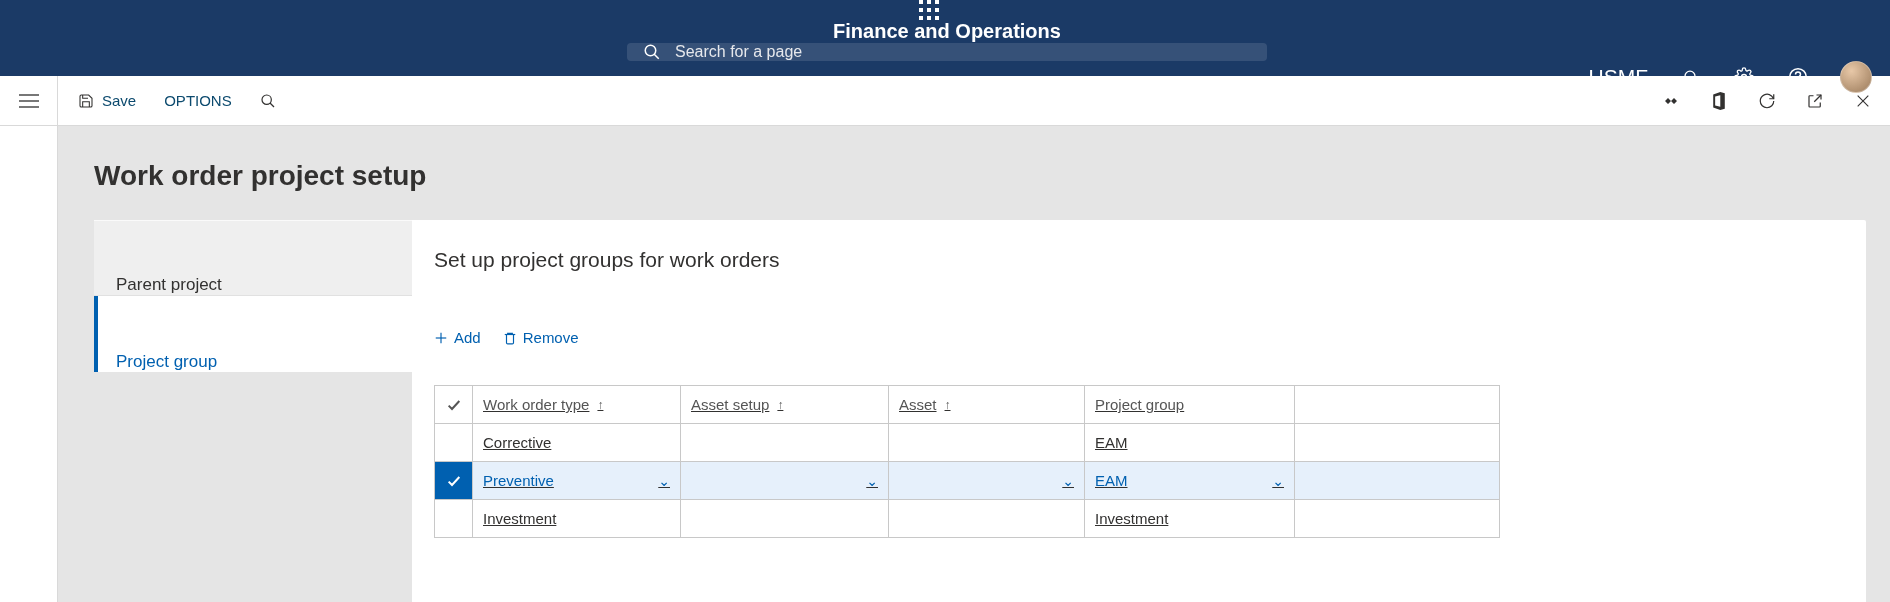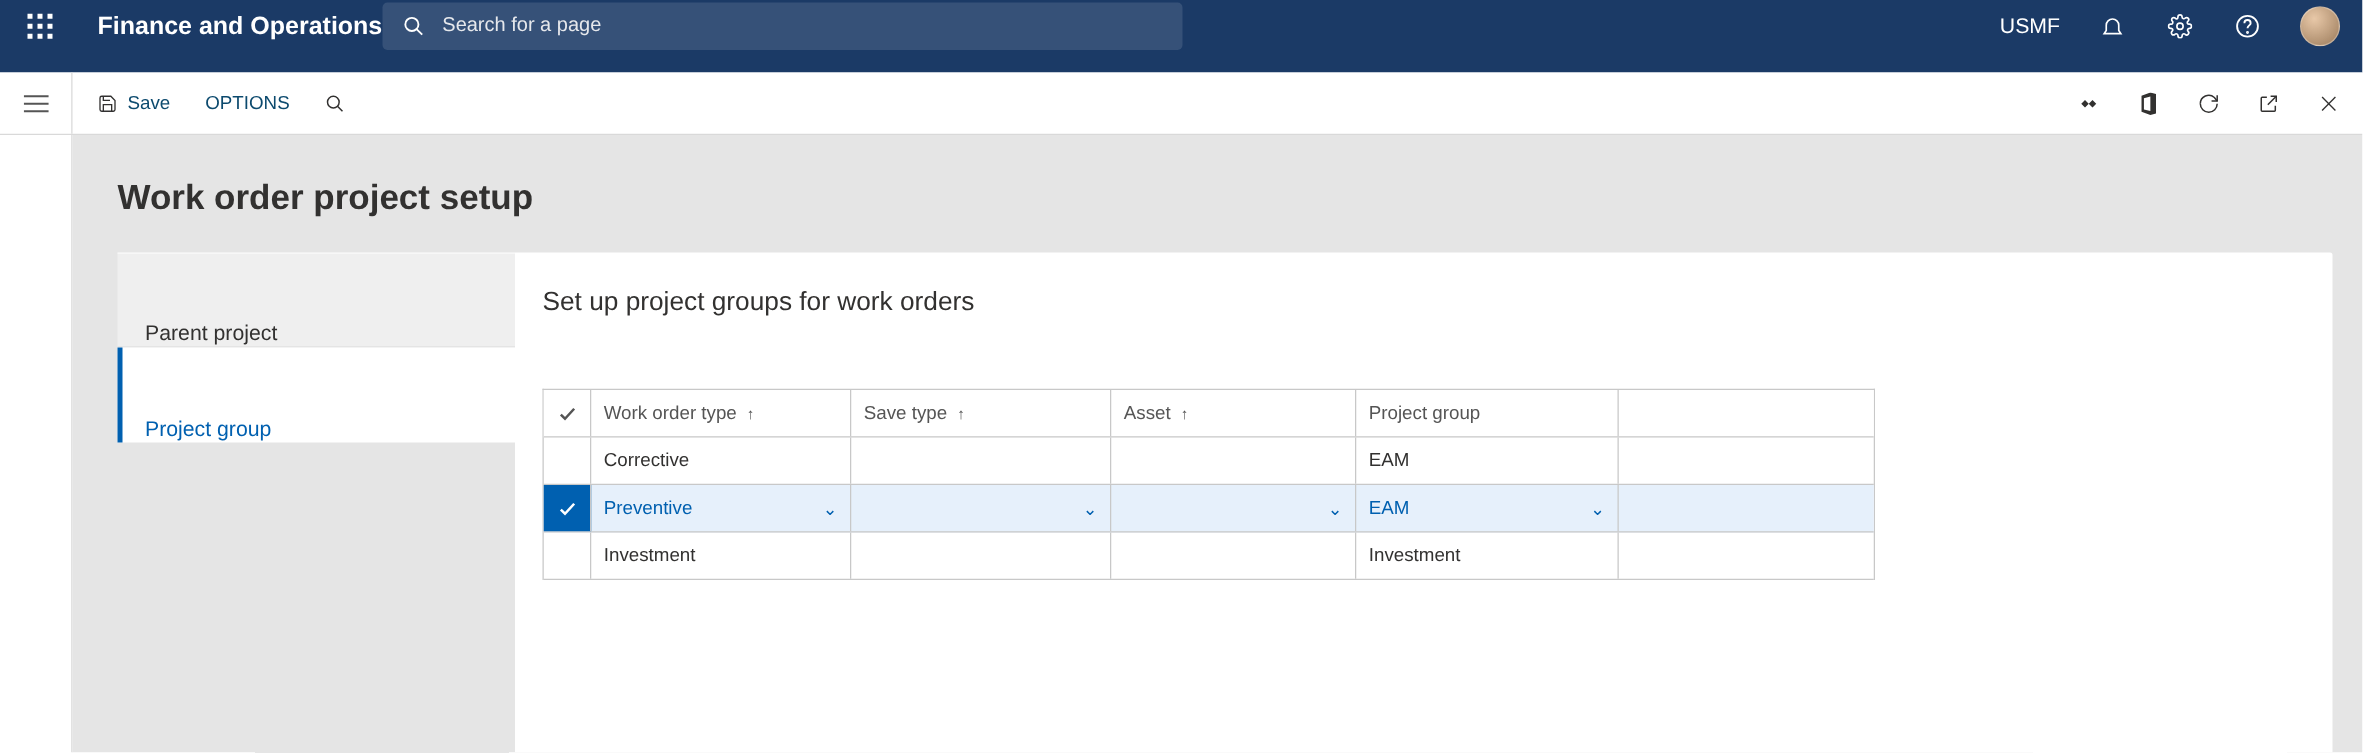--- a/index.html
+++ b/index.html
@@ -7,25 +7,26 @@
     font-family: "Segoe UI", Arial, sans-serif;
     font-size: 14px;
     color: #323130;
     background: #fff;
     width: 1890px;
     overflow: hidden;
   }
   
   .topnav {
     background: #1b3a66;
-    height: 58px;
+    height: 76px;
     display: flex;
     align-items: center;
     color: #fff;
     padding: 0 18px 16px 22px;
+    flex-direction: column;
   }
   .waffle-icon {
     width: 20px; height: 20px;
     display: grid;
     grid-template-columns: repeat(3, 4px);
     grid-template-rows: repeat(3, 4px);
     gap: 4px;
     margin-right: 36px;
     cursor: pointer;
   }
@@ -181,20 +182,21 @@
     margin-bottom: 22px;
   }
   .grid-actions .ga {
     display: flex; align-items: center; gap: 6px; cursor: pointer;
   }
   
   .grid {
     border: 1px solid #c8c8c8;
     border-bottom: none;
     width: 1066px;
+    text-decoration: underline;
   }
   .grid-row {
     display: flex;
     border-bottom: 1px solid #c8c8c8;
     height: 38px;
   }
   .gh { background: #fff; color:#555; font-size:14px; }
   .gcell {
     border-right: 1px solid #c8c8c8;
     display: flex; align-items: center;
@@ -236,21 +238,21 @@
   </div>
   <div class="app-title">Finance and Operations</div>
   <div class="search-wrap">
     <svg width="18" height="18" viewBox="0 0 24 24" fill="none" stroke="#fff" stroke-width="2">
       <circle cx="10" cy="10" r="7"></circle>
         <line x1="21" y1="21" x2="15" y2="15"></line>
     </svg>
     <input class="search-input" type="text" placeholder="Search for a page" style="">
   </div>
   <div class="nav-right">
-    <span style="font-size:17px;">USMF</span>
+    <span style="font-size:21px;">USMF</span>
     <span class="nav-icon">
       <svg width="20" height="20" viewBox="0 0 24 24" fill="none" stroke="#fff" stroke-width="1.6">
         <path d="M18 16v-5a6 6 0 10-12 0v5l-2 3h16l-2-3z"></path>
       </svg>
     </span>
     <span class="nav-icon">
       <svg width="20" height="20" viewBox="0 0 24 24" fill="none" stroke="#fff" stroke-width="1.6">
         <circle cx="12" cy="12" r="3"></circle>
         <path d="M19.4 15a1.7 1.7 0 00.34 1.87l.06.06a2 2 0 11-2.83 2.83l-.06-.06a1.7 1.7 0 00-1.87-.34 1.7 1.7 0 00-1 1.56V21a2 2 0 11-4 0v-.09a1.7 1.7 0 00-1-1.56 1.7 1.7 0 00-1.87.34l-.06.06a2 2 0 11-2.83-2.83l.06-.06A1.7 1.7 0 005 15a1.7 1.7 0 00-1.56-1H3a2 2 0 110-4h.09A1.7 1.7 0 005 9a1.7 1.7 0 00-.34-1.87l-.06-.06A2 2 0 117.43 4.24l.06.06A1.7 1.7 0 009 5a1.7 1.7 0 001-1.56V3a2 2 0 114 0v.09c0 .67.39 1.27 1 1.56a1.7 1.7 0 001.87-.34l.06-.06a2 2 0 112.83 2.83l-.06.06A1.7 1.7 0 0019 9c.29.61.89 1 1.56 1H21a2 2 0 110 4h-.09a1.7 1.7 0 00-1.51 1z"></path>
       </svg>
@@ -337,37 +339,54 @@
           <span>Parent project</span>
         </div>
         <div class="side-tab active">
           <span>Project group</span>
         </div>
       </div>
 
       <div class="main-panel">
         <div class="panel-title">Set up project groups for work orders</div>
 
+        <div class="grid-actions">
+          <div class="ga">
+            <svg width="14" height="14" viewBox="0 0 24 24" fill="none" stroke="#0060b0" stroke-width="2">
+              <line x1="12" y1="3" x2="12" y2="21"></line>
+                <line x1="3" y1="12" x2="21" y2="12"></line>
+            </svg>
+            <span>Add</span>
+          </div>
+          <div class="ga">
+            <svg width="14" height="14" viewBox="0 0 24 24" fill="none" stroke="#0060b0" stroke-width="2">
+              <path d="M3 6h18"></path>
+                <path d="M8 6V4h8v2"></path>
+                <path d="M6 6v14a2 2 0 002 2h8a2 2 0 002-2V6"></path>
+            </svg>
+            <span>Remove</span>
+          </div>
+        </div>
 
         <div class="grid">
 
           <div class="grid-row gh">
             <div class="gcell chk">
               <span class="check-icon">
                 <svg width="16" height="16" viewBox="0 0 24 24" fill="none" stroke="#555" stroke-width="3">
                     <polyline points="4,13 9,18 20,6"></polyline>
                   </svg>
               </span>
             </div>
             <div class="gcell c1">
               <span>Work order type</span>
                 <span class="sort">↑</span>
             </div>
             <div class="gcell c2">
-              <span>Save type</span>
+              <span>Asset setup</span>
                 <span class="sort">↑</span>
             </div>
             <div class="gcell c3">
               <span>Asset</span>
                 <span class="sort">↑</span>
             </div>
             <div class="gcell c4">
               <span>Project group</span>
             </div>
             <div class="gcell c5 empty-tail"></div>

